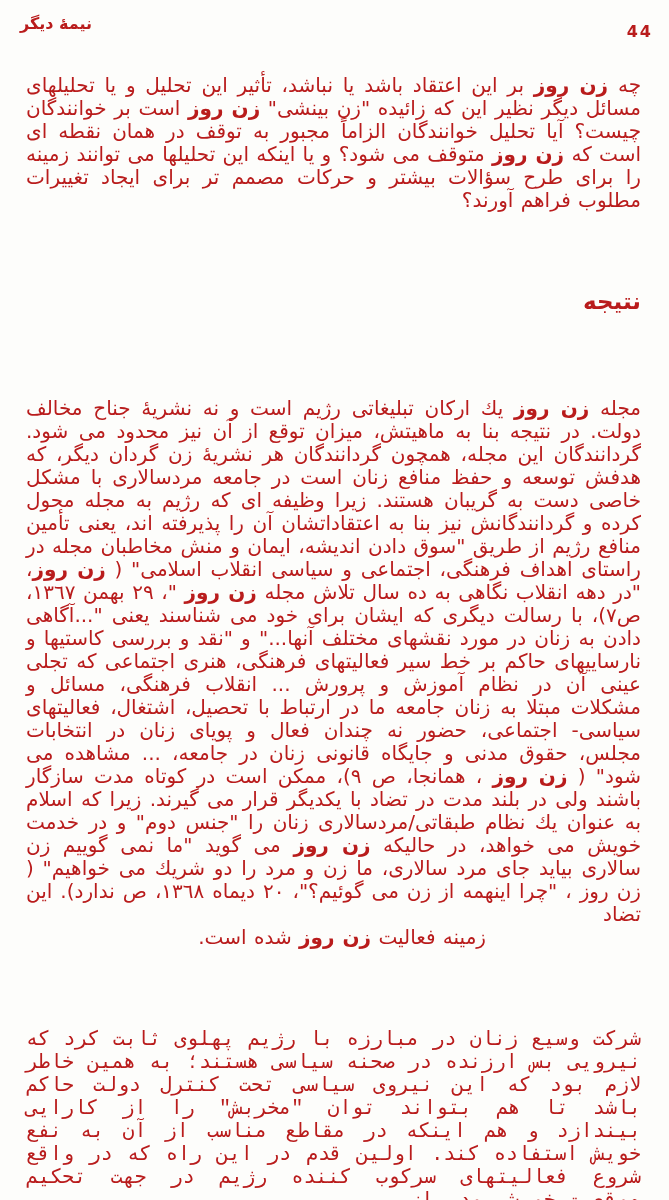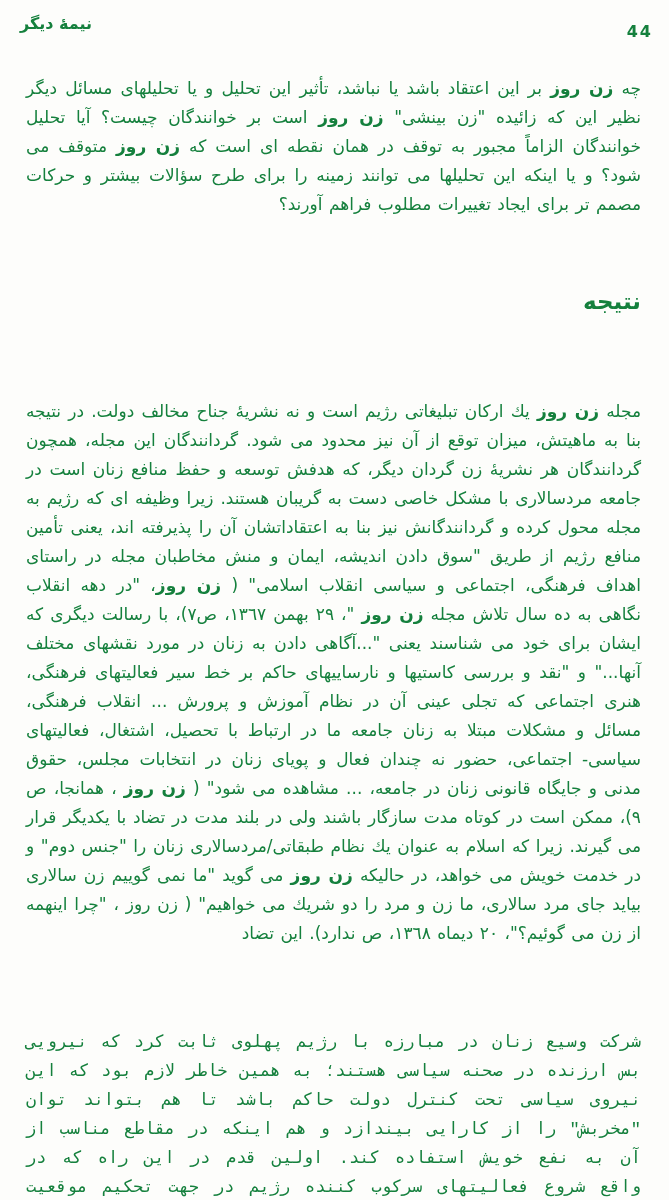--- a/index.html
+++ b/index.html
@@ -1,21 +1,21 @@
 <!DOCTYPE html>
 <html><head>
 <meta charset="utf-8">
 <style>
   html, body { margin: 0; padding: 0; background: #ffffff; }
   .page {
     position: relative;
     width: 669px;
     height: 1200px;
     background: #fdfdfb;
-    color: #15803d;
+    color: #b91c1c;
     font-family: "DejaVu Sans", sans-serif;
     overflow: hidden;
     direction: rtl;
   }
   .journal-title {
     position: absolute;
     top: 14px;
     left: 20px;
     font-size: 16px;
     font-weight: bold;
@@ -27,22 +27,22 @@
     right: 16px;
     font-size: 16px;
     font-weight: bold;
     letter-spacing: 2px;
   }
   .par {
     position: absolute;
     right: 28px;
     left: 26px;
     margin: 0;
-    font-size: 17px;
-    line-height: 29px;
+    font-size: 20px;
+    line-height: 23px;
     text-align: justify;
     text-align-last: right;
     word-spacing: 1px;
   }
   .par .bold { font-weight: bold; }
   .intro { top: 74px; }
   .heading {
     position: absolute;
     top: 288px;
     right: 28px;
@@ -78,17 +78,18 @@
   <div class="journal-title">نیمهٔ دیگر</div>
 
   <div class="page-number">44</div>
 
   <p class="par intro"><span>چه </span><span class="bold">زن روز</span><span>  بر این اعتقاد باشد یا نباشد، تأثیر این تحلیل و یا تحلیلهای مسائل دیگر نظیر این که زائیده "زن بینشی" </span><span class="bold">زن روز</span><span>  است بر خوانندگان چیست؟ آیا تحلیل خوانندگان الزاماً مجبور به توقف در همان نقطه ای است که </span><span class="bold">زن روز</span><span> متوقف می شود؟ و یا اینکه این تحلیلها می توانند زمینه را برای طرح سؤالات بیشتر و حرکات مصمم تر برای ایجاد تغییرات مطلوب فراهم آورند؟</span></p>
 
   <h2 class="heading">نتیجه</h2>
 
   <div class="conclusion-block">
     <p class="par"><span>مجله </span><span class="bold">زن روز</span><span> یك ارکان تبلیغاتی رژیم است و نه نشریهٔ جناح مخالف دولت. در نتیجه بنا به ماهیتش، میزان توقع از آن نیز محدود می شود. گردانندگان این مجله، همچون گردانندگان هر نشریهٔ زن گردان دیگر، که هدفش توسعه و حفظ منافع زنان است در جامعه مردسالاری با مشکل خاصی دست به گریبان هستند. زیرا وظیفه ای که رژیم به مجله محول کرده و گردانندگانش نیز بنا به اعتقاداتشان آن را پذیرفته اند، یعنی تأمین منافع رژیم از طریق "سوق دادن اندیشه، ایمان و منش مخاطبان مجله در راستای اهداف فرهنگی، اجتماعی و سیاسی انقلاب اسلامی" ( </span><span class="bold">زن روز</span><span>، "در دهه انقلاب نگاهی به ده سال تلاش مجله </span><span class="bold">زن روز</span><span> "، ٢٩ بهمن ١٣٦٧، ص٧)، با رسالت دیگری که ایشان برای خود می شناسند یعنی "...آگاهی دادن به زنان در مورد نقشهای مختلف آنها..." و "نقد و بررسی کاستیها و نارساییهای حاکم بر خط سیر فعالیتهای فرهنگی، هنری اجتماعی که تجلی عینی آن در نظام آموزش و پرورش ... انقلاب فرهنگی، مسائل و مشکلات مبتلا به زنان جامعه ما در ارتباط با تحصیل، اشتغال، فعالیتهای سیاسی- اجتماعی، حضور نه چندان فعال و پویای زنان در انتخابات مجلس، حقوق مدنی و جایگاه قانونی زنان در جامعه، ... مشاهده می شود" ( </span><span class="bold">زن روز</span><span> ، همانجا، ص ٩)، ممکن است در کوتاه مدت سازگار باشند ولی در بلند مدت در تضاد با یکدیگر قرار می گیرند. زیرا که اسلام به عنوان یك نظام طبقاتی/مردسالاری زنان را "جنس دوم" و در خدمت خویش می خواهد، در حالیکه </span><span class="bold">زن روز</span><span>  می گوید "ما نمی گوییم زن سالاری بیاید جای مرد سالاری، ما زن و مرد را دو شریك می خواهیم" ( زن روز ، "چرا اینهمه از زن می گوئیم؟"، ٢٠ دیماه ١٣٦٨، ص ندارد). این تضاد</span></p>
+    <p class="par closing-line"><span>زمینه  فعالیت </span><span class="bold">زن روز</span><span> شده است.</span></p>
   </div>
 
   <p class="par final"><span>شرکت وسیع زنان در مبارزه با رژیم پهلوی ثابت کرد که  نیرویی بس ارزنده در صحنه سیاسی هستند؛ به همین خاطر لازم بود که این نیروی سیاسی تحت کنترل دولت حاکم باشد تا هم بتواند توان "مخربش" را از کارایی بیندازد و هم اینکه در مقاطع مناسب از آن به نفع خویش استفاده کند. اولین قدم در این راه که در واقع شروع فعالیتهای سرکوب کننده رژیم در جهت تحکیم موقعیت خویش بود، از</span></p>
 
 </div>
 
 </body></html>

